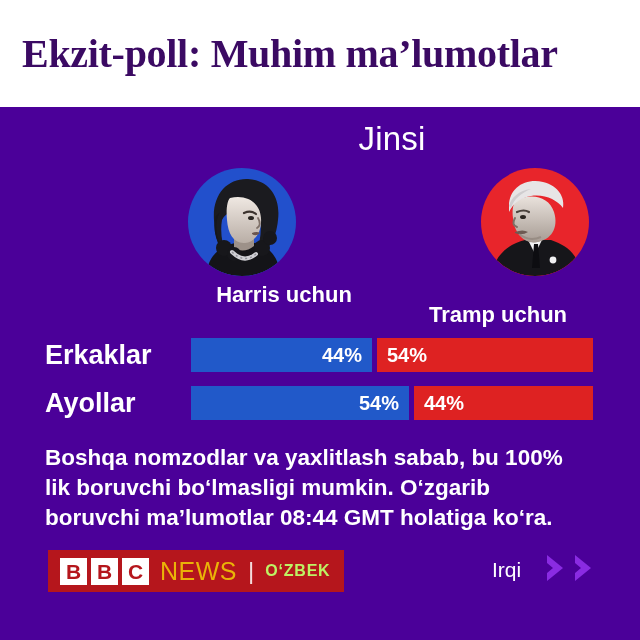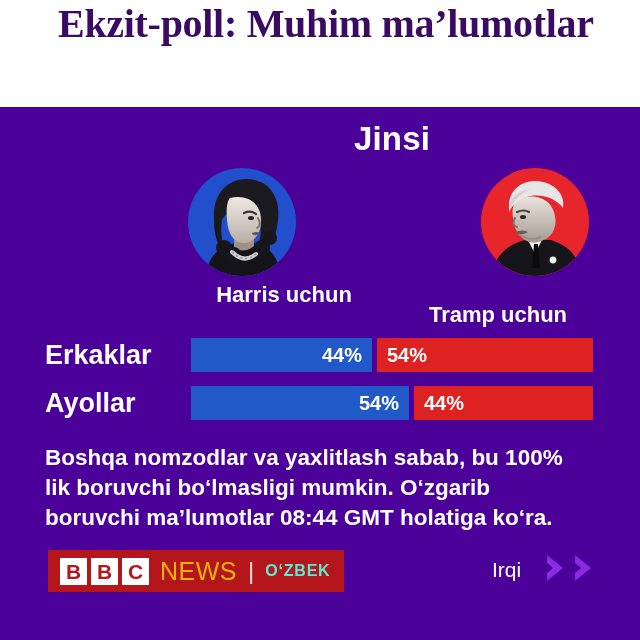--- a/index.html
+++ b/index.html
@@ -8,39 +8,39 @@
     font-family:"Liberation Sans", sans-serif;
     background:#4B0099;
     overflow:hidden;
   }
   #root { position:relative; width:640px; height:640px; background:#4B0099; }
 
   
   .header {
     position:absolute; left:0; top:0; width:640px; height:107px;
     background:#ffffff;
-    display:flex; padding-left:36px;
+    display:flex; align-items:center;
   }
   .header-title {
     font-family:"Liberation Serif", serif;
     font-weight:bold;
     font-size:40px;
     color:#3B0A63;
     letter-spacing:-0.3px;
     padding-left:22px;
     white-space:nowrap;
   }
 
   
   .section-heading {
     position:absolute; left:191px; top:120px; width:402px;
     text-align:center;
     color:#ffffff;
     font-size:33px;
-    font-weight:bold;
+    font-weight:normal;
     letter-spacing:0.2px;
   }
 
   
   .cand { position:absolute; top:168px; width:108px; height:108px; }
   .cand.harris { left:188px; }
   .cand.trump  { left:481px; }
 
   .photo {
     width:108px; height:108px; border-radius:50%;
@@ -103,21 +103,21 @@
     font-family:"Liberation Sans", sans-serif;
   }
   .bbc-news {
     color:#eab308; font-size:25px; margin-left:11px;
     letter-spacing:0.5px;
   }
   .bbc-div {
     color:#ffffff; font-size:24px; margin:0 11px; opacity:.85;
   }
   .bbc-service {
-    color:#5eead4; font-size:16px; font-weight:bold; letter-spacing:0.8px;
+    color:#bef264; font-size:16px; font-weight:bold; letter-spacing:0.8px;
   }
 
   .next-label {
     position:absolute; left:492px; top:558px;
     color:#ffffff; font-size:21px;
   }
   .chevrons {
     position:absolute; left:543px; top:552px;
     display:flex; gap:2px;
   }

